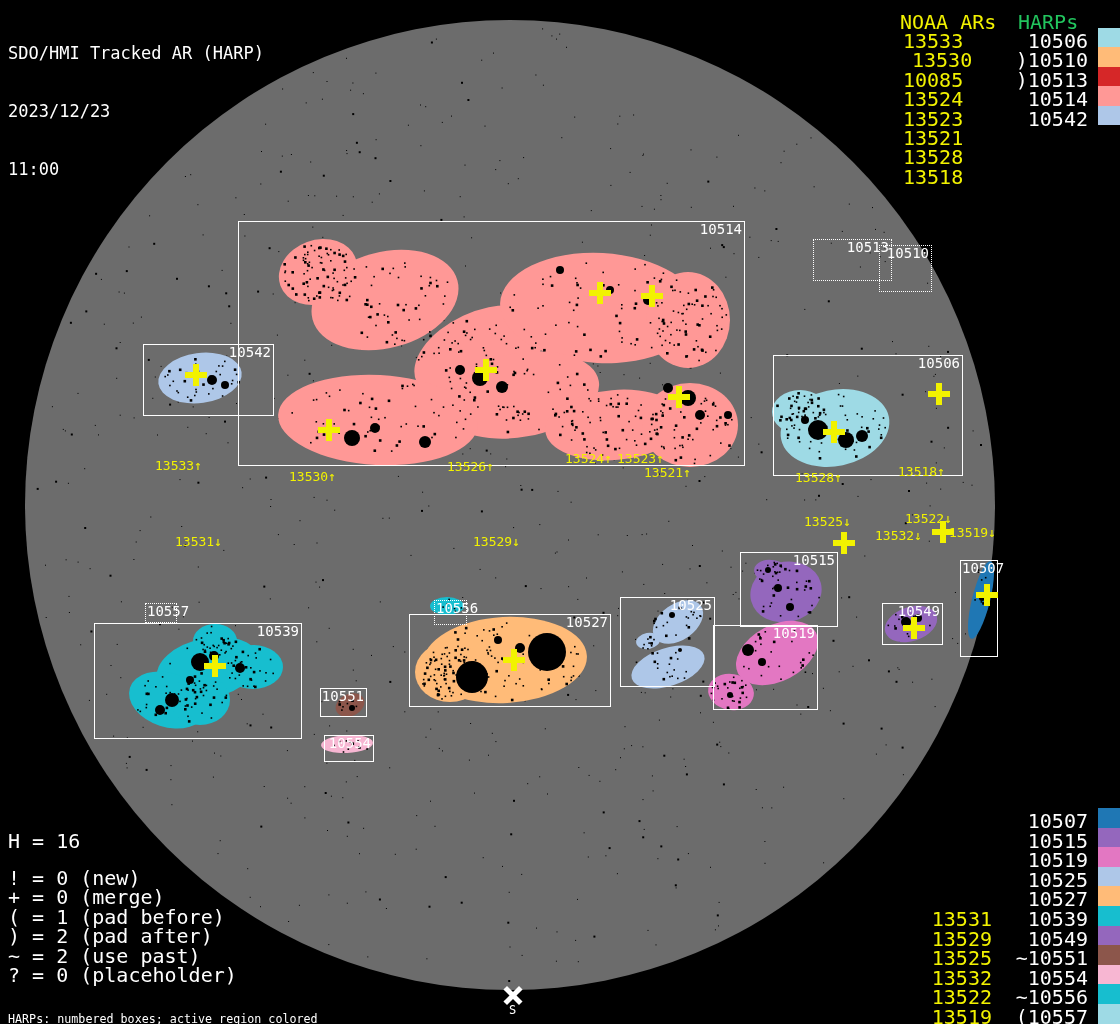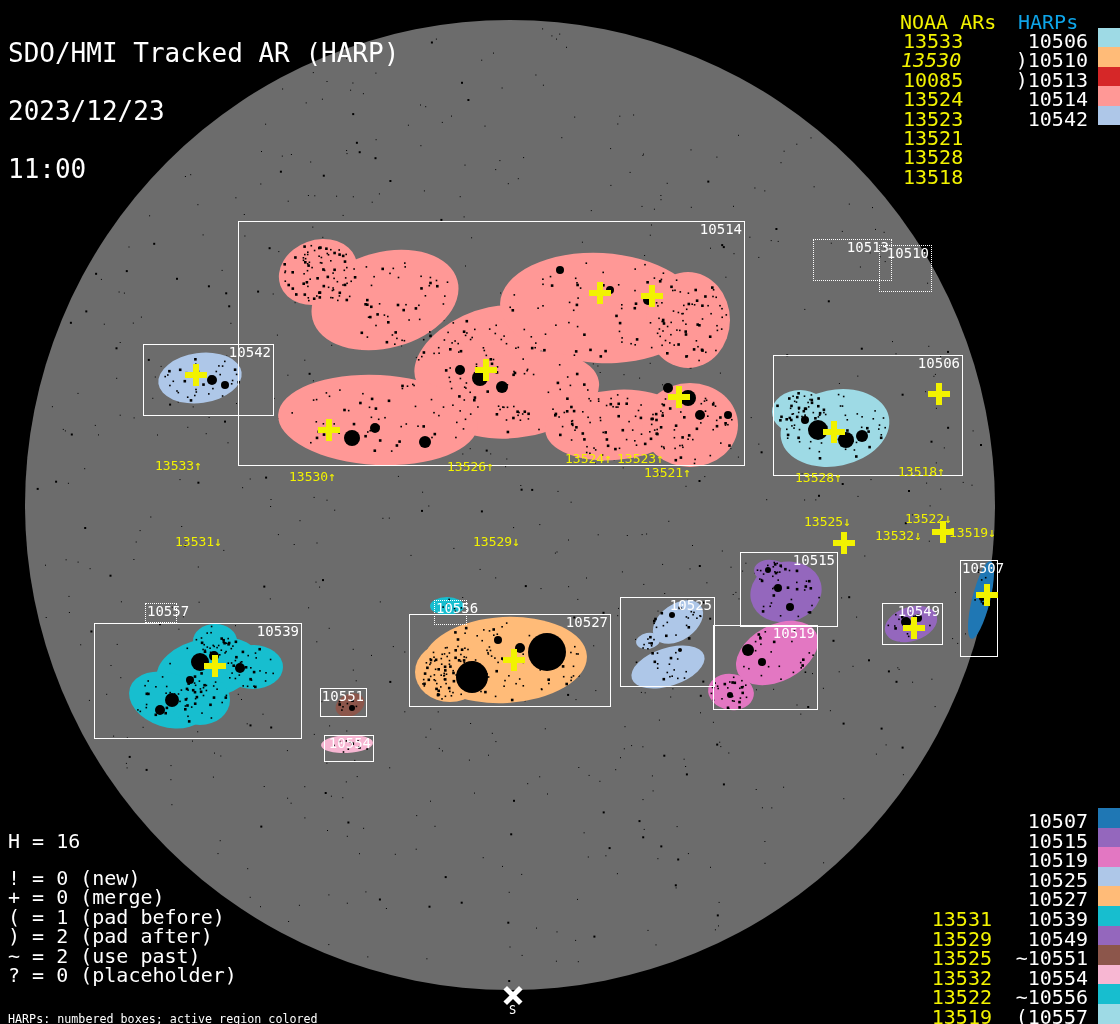--- a/index.html
+++ b/index.html
@@ -2,21 +2,21 @@
 <html style="--yellow: #f2f200;"><head>
 <meta charset="utf-8">
 <style>
   html,body{margin:0;padding:0;background:#000;}
   body{width:1120px;height:1024px;overflow:hidden;
        font-family:"DejaVu Sans Mono","Liberation Mono",monospace;}
   .stage{position:relative;width:1120px;height:1024px;background:#000;}
   #base-svg{position:absolute;left:0;top:0;}
 
   .title-block{position:absolute;left:8px;top:6px;color:#fff;
-               font-size:26px;line-height:19.2px;white-space:pre;}
+               font-size:17px;line-height:19.2px;white-space:pre;}
 
   .region-box{position:absolute;border:1px solid #fff;box-sizing:border-box;}
   .region-box.dashed{border:1px dotted #fff;}
   .box-label{position:absolute;color:#fff;font-size:14px;line-height:13px;white-space:nowrap;}
   .box-label.tr{right:2px;top:1px;}
   .box-label.tl{left:1px;top:1px;}
 
   .ar-label{position:absolute;color:var(--yellow);font-size:13px;line-height:12px;white-space:nowrap;}
 
   .cross{position:absolute;width:22px;height:22px;}
@@ -26,21 +26,21 @@
   .south-x{position:absolute;width:20px;height:20px;}
   .south-x::before,.south-x::after{content:"";position:absolute;left:-1px;top:8px;width:22px;height:5px;background:#fff;}
   .south-x::before{transform:rotate(45deg);}
   .south-x::after{transform:rotate(-45deg);}
   .south-label{position:absolute;color:#fff;font-size:12px;line-height:12px;}
 
   .legend-tr,.legend-br{position:absolute;left:880px;width:240px;}
   .legend-tr{top:0;height:200px;}
   .legend-br{top:806px;height:218px;}
   .lg-head-noaa{position:absolute;left:20px;top:10px;font-size:20px;color:var(--yellow);}
-  .lg-head-harp{position:absolute;left:138px;top:10px;font-size:20px;color:#0ea5e9;}
+  .lg-head-harp{position:absolute;left:138px;top:10px;font-size:20px;color:#22c55e;}
   .lg-noaa{position:absolute;font-size:20px;color:var(--yellow);text-align:right;width:80px;}
   .lg-noaa.leftcol{text-align:left;width:70px;}
   .lg-harp{position:absolute;left:120px;width:88px;font-size:20px;color:#fff;text-align:right;white-space:pre;}
   .lg-swatch{position:absolute;left:218px;width:22px;}
 
   .legend-bl{position:absolute;left:8px;top:831px;color:#fff;}
   .bl-hcount{font-size:20px;line-height:20px;}
   .bl-lines{position:absolute;left:0;top:38px;width:300px;}
   .bl-line{font-size:20px;line-height:19.4px;white-space:pre;}
 
@@ -2121,21 +2121,21 @@
     <div>11:00</div>
   </div>
 
   <div class="legend-tr">
     <div class="lg-head-noaa">NOAA ARs</div>
     <div class="lg-head-harp">HARPs</div>
     <div id="legend-tr-rows">
         <div class="lg-noaa leftcol" style="left: 23px; top: 29px;">13533</div>
         <div class="lg-harp" style="top: 29px;">10506</div>
         <div class="lg-swatch" style="top: 28px; height: 19.4px; background: rgb(158, 218, 229);"></div>
-        <div class="lg-noaa leftcol" style="left: 21px; top: 48.4px; font-style: italic;">13530</div>
+        <div class="lg-noaa leftcol" style="left: 32px; top: 48.4px;">13530</div>
         <div class="lg-harp" style="top: 48.4px;">)10510</div>
         <div class="lg-swatch" style="top: 47.4px; height: 19.4px; background: rgb(255, 187, 120);"></div>
         <div class="lg-noaa leftcol" style="left: 23px; top: 67.8px;">10085</div>
         <div class="lg-harp" style="top: 67.8px;">)10513</div>
         <div class="lg-swatch" style="top: 66.8px; height: 19.4px; background: rgb(214, 39, 40);"></div>
         <div class="lg-noaa leftcol" style="left: 23px; top: 87.2px;">13524</div>
         <div class="lg-harp" style="top: 87.2px;">10514</div>
         <div class="lg-swatch" style="top: 86.2px; height: 19.4px; background: rgb(255, 152, 150);"></div>
         <div class="lg-noaa leftcol" style="left: 23px; top: 106.6px;">13523</div>
         <div class="lg-harp" style="top: 106.6px;">10542</div>

